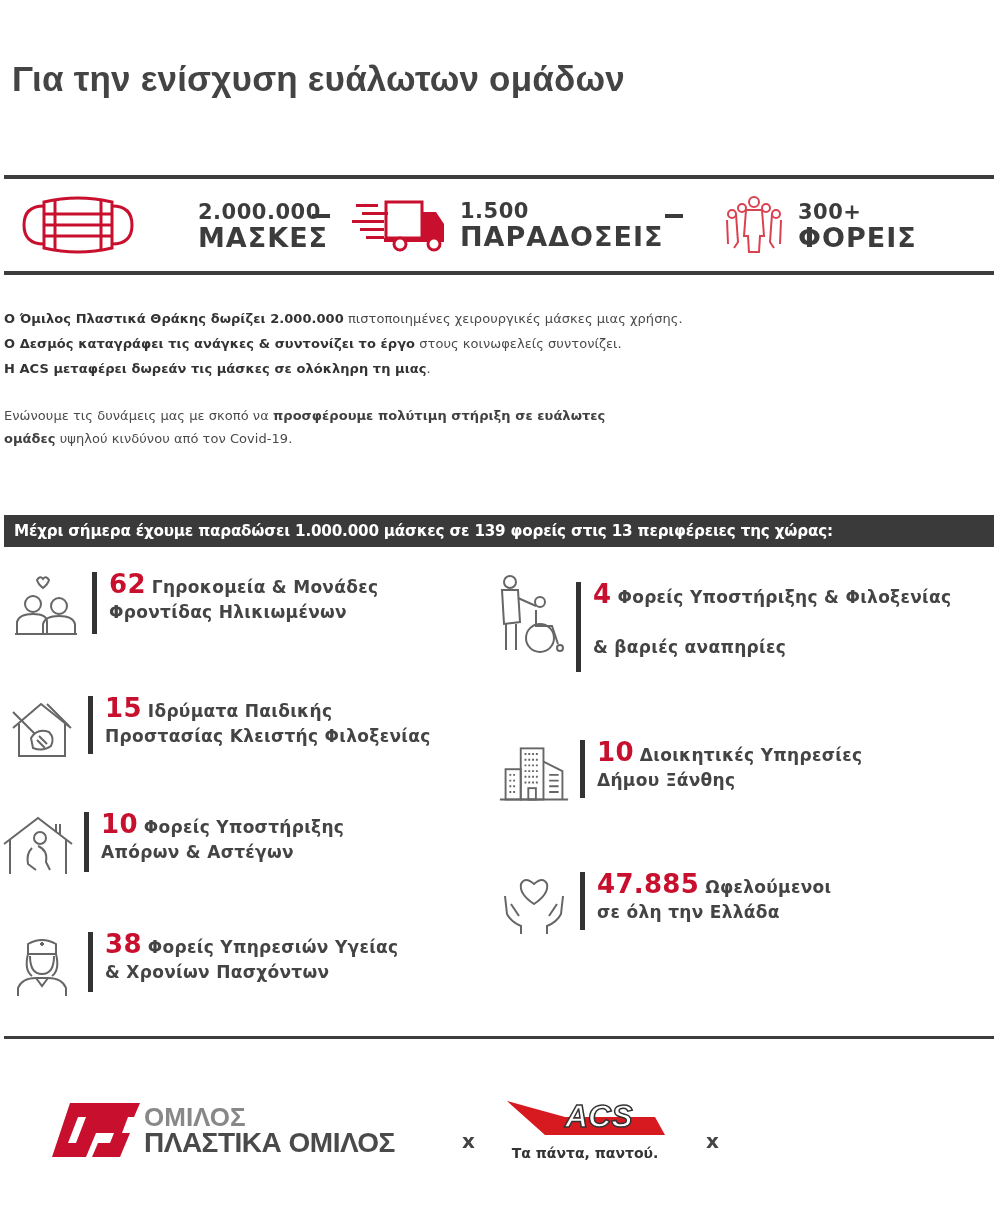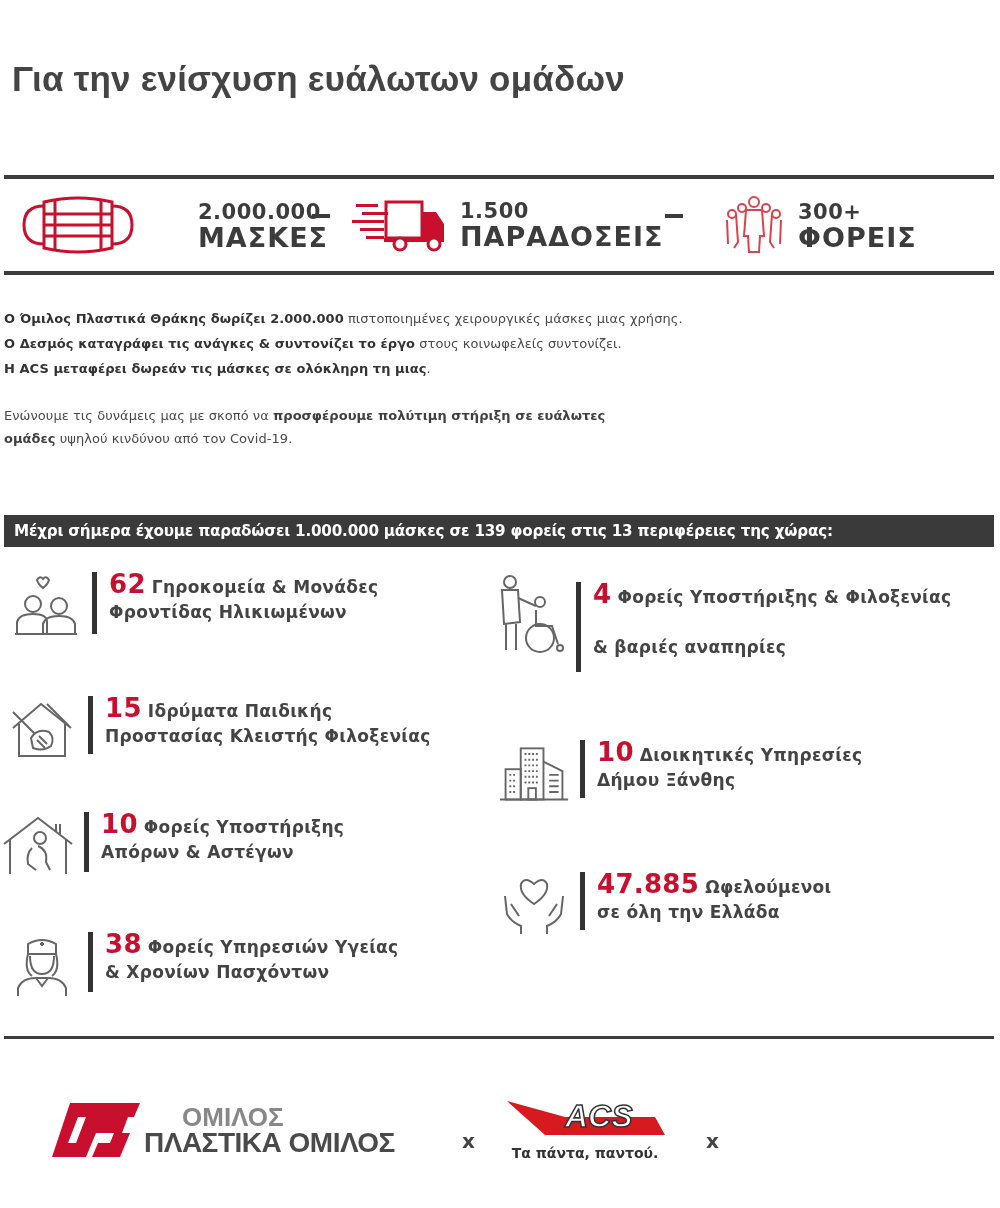--- a/index.html
+++ b/index.html
@@ -257,21 +257,21 @@
 </div>
 
 <div class="rule r3"></div>
 
 <div class="logos">
   <div style="position:absolute; left:52px; top:8px; display:flex; align-items:center;">
     <svg width="88" height="54" viewBox="0 0 88 54">
       <path d="M18 0 L88 0 L82 14 L76 14 L70 30 L78 30 L68 54 L40 54 L46 40 L58 40 L62 30 L44 30 L34 54 L0 54 Z M26 14 L16 40 L24 40 L34 14 Z" fill="#c8102e"></path>
     </svg>
     <div style="margin-left:4px; font-family:'Liberation Sans', sans-serif; font-weight:bold; line-height:26px;">
-      <div style="font-size:26px; color:#888;margin-left:38px;">ΟΜΙΛΟΣ</div>
+      <div style="font-size:26px; color:#888;">ΟΜΙΛΟΣ</div>
       <div style="font-size:28px; color:#4a4a4a; letter-spacing:-0.5px;">ΠΛΑΣΤΙΚΑ ΟΜΙΛΟΣ</div>
     </div>
   </div>
   <div class="x" style="left:462px; top:34px;">x</div>
 
   <div style="position:absolute; left:505px; top:0px; width:160px; height:70px;">
     <svg width="160" height="44" viewBox="0 0 160 44">
       <path d="M2 6 L60 22 L150 22 L160 40 L40 40 Z" fill="#d71920"></path>
       <text x="60" y="32" font-family="Liberation Sans, sans-serif" font-weight="bold" font-style="italic" font-size="32" fill="#fff" stroke="#333" stroke-width="1.5">ACS</text>
     </svg>

